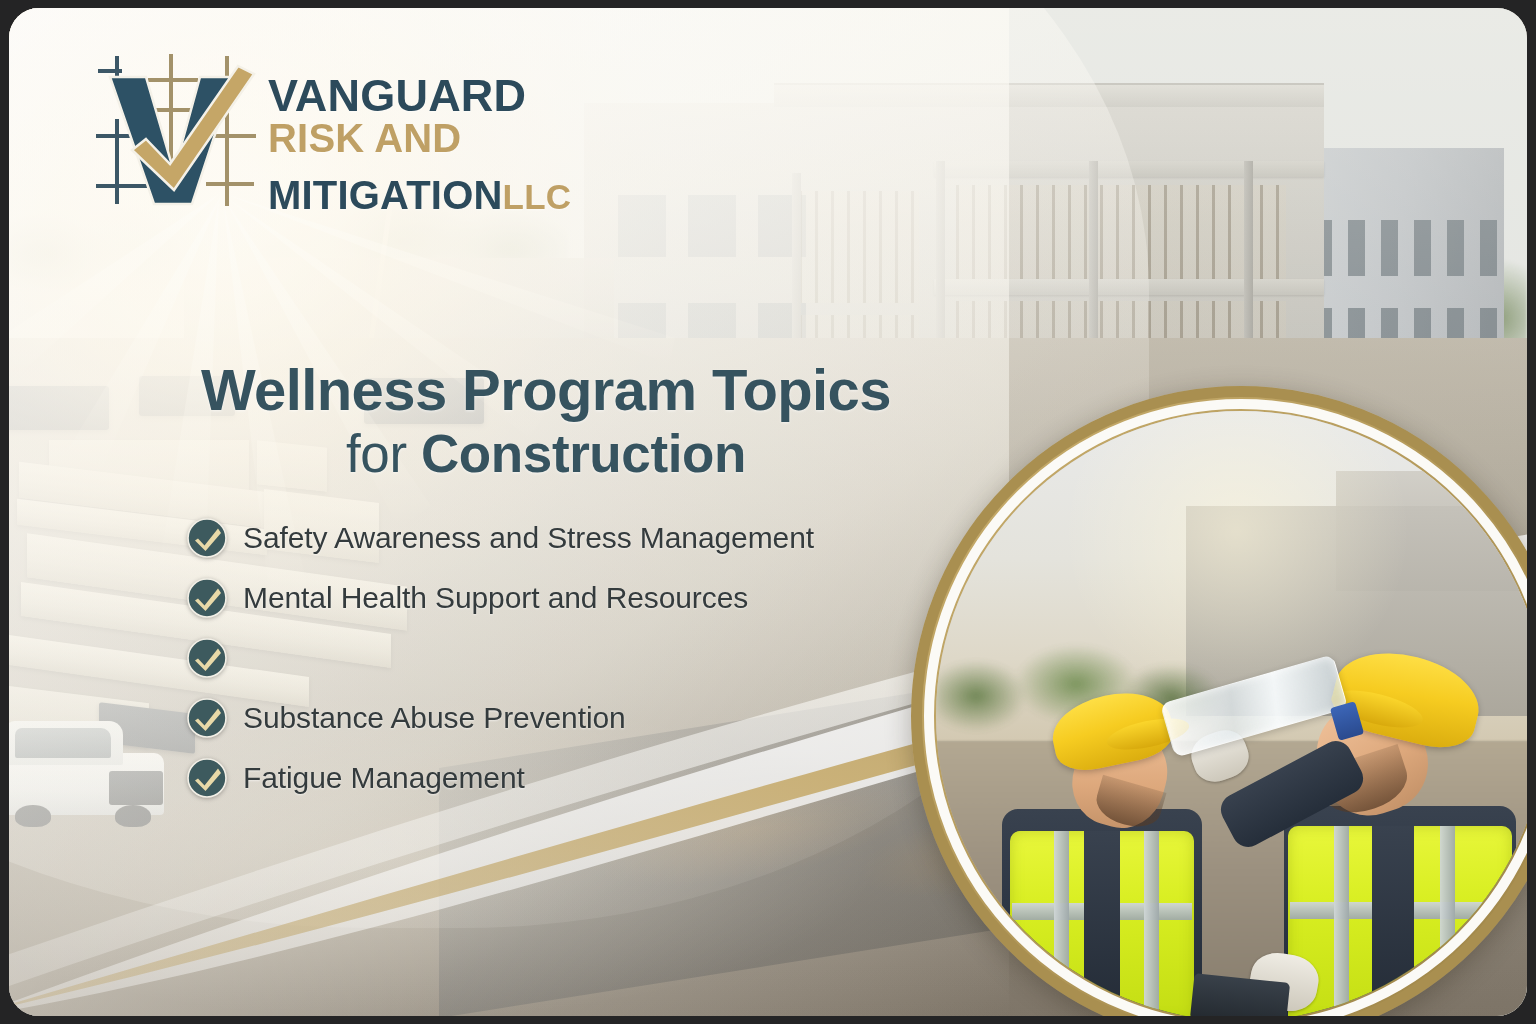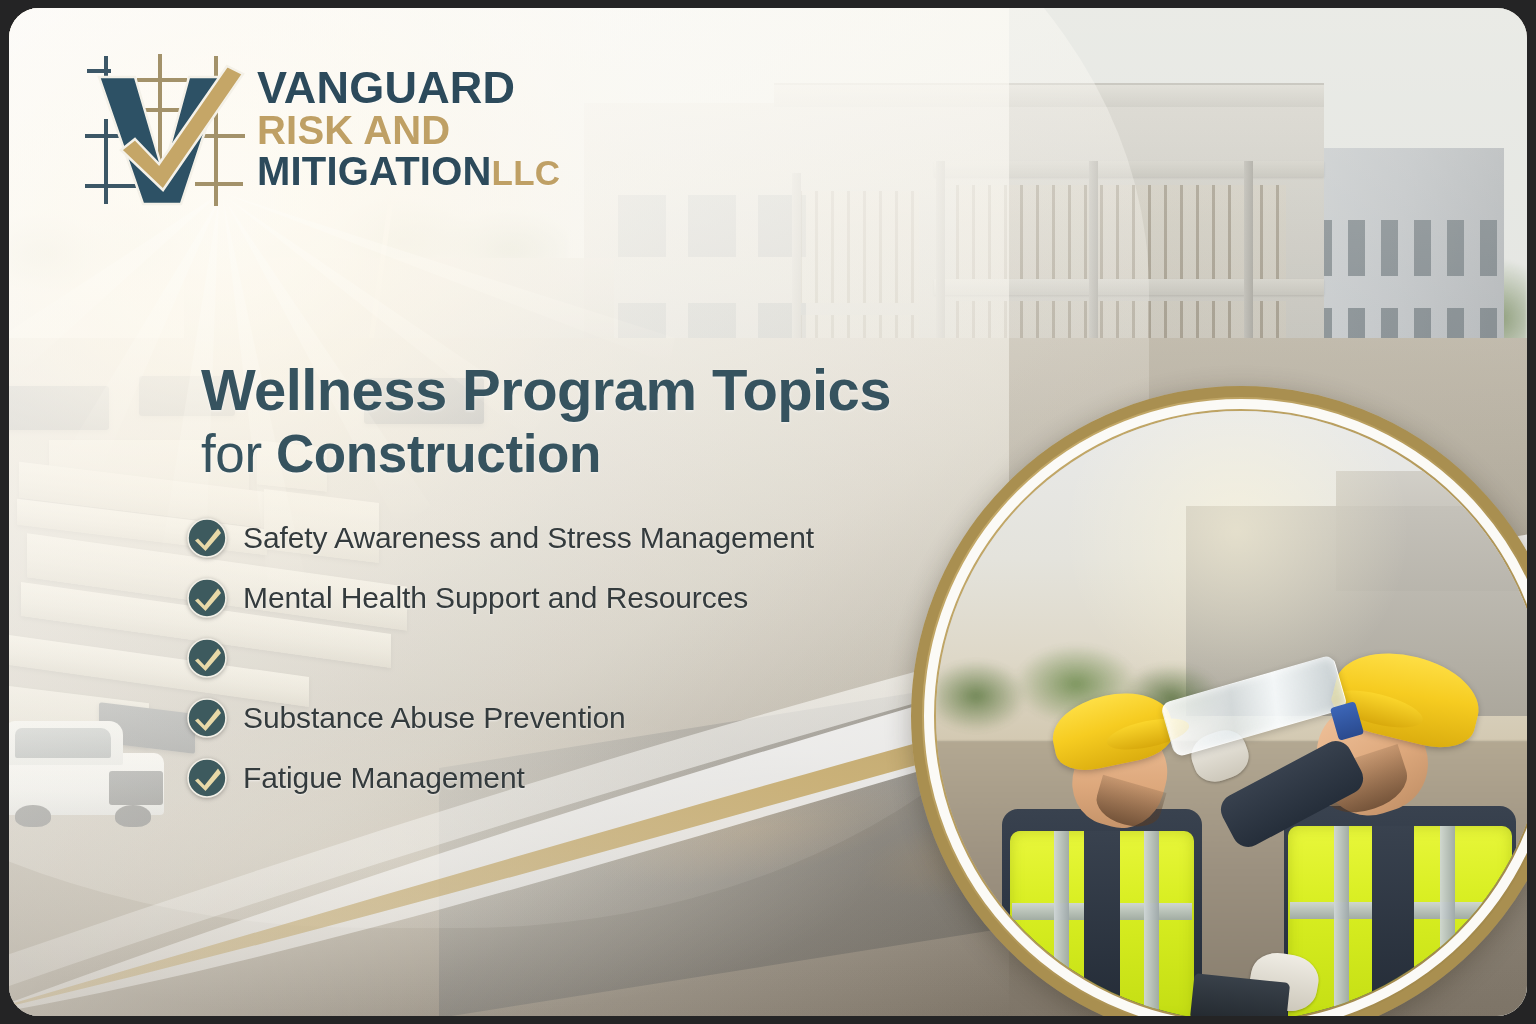--- a/index.html
+++ b/index.html
@@ -215,35 +215,35 @@
       rgba(255,255,255,.62) 0%,
       rgba(253,251,246,.46) 46%,
       rgba(250,247,240,.14) 78%,
       rgba(250,247,240,0) 100%);
   }
 
   
   .swoosh { position:absolute; left:0; top:0; width:1518px; height:1008px; pointer-events:none; }
 
   
-  #logo { position:absolute; left:68px; top:36px; display:flex; align-items:flex-start; }
+  #logo { position:absolute; left:79px; top:36px; display:flex; align-items:flex-end; }
   #logo-mark { width:172px; height:170px; flex:none; }
   #logo-words { margin-left:8px; margin-top:22px; line-height:.96; }
   .lw {
     font-weight:bold; letter-spacing:.2px;
     text-shadow:0 1px 2px rgba(255,255,255,.55);
     white-space:nowrap;
   }
   .lw-1 { font-size:45px; color:#2c4a5b; }
   .lw-2 { font-size:40px; color:#bfa065; margin-top:2px; }
-  .lw-3 { font-size:40px; color:#2c4a5b; margin-top:2px; }
+  .lw-3 { font-size:40px; color:#2c4a5b; margin-top:18px; }
   .lw-3 .llc { color:#bfa065; font-size:35px; }
 
   
-  #headline { position:absolute; left:192px; top:352px; }
+  #headline { position:absolute; left:192px; top:352px;text-align:center; }
   #h-line1 {
     font-size:58px; font-weight:bold; color:#36535f;
     letter-spacing:-.6px; line-height:1.04;
     text-shadow:0 1px 3px rgba(255,255,255,.6);
   }
   #h-line2 {
     font-size:53px; color:#36535f; margin-top:6px;
     letter-spacing:-.4px; line-height:1.04;
     text-shadow:0 1px 3px rgba(255,255,255,.6);
   }

